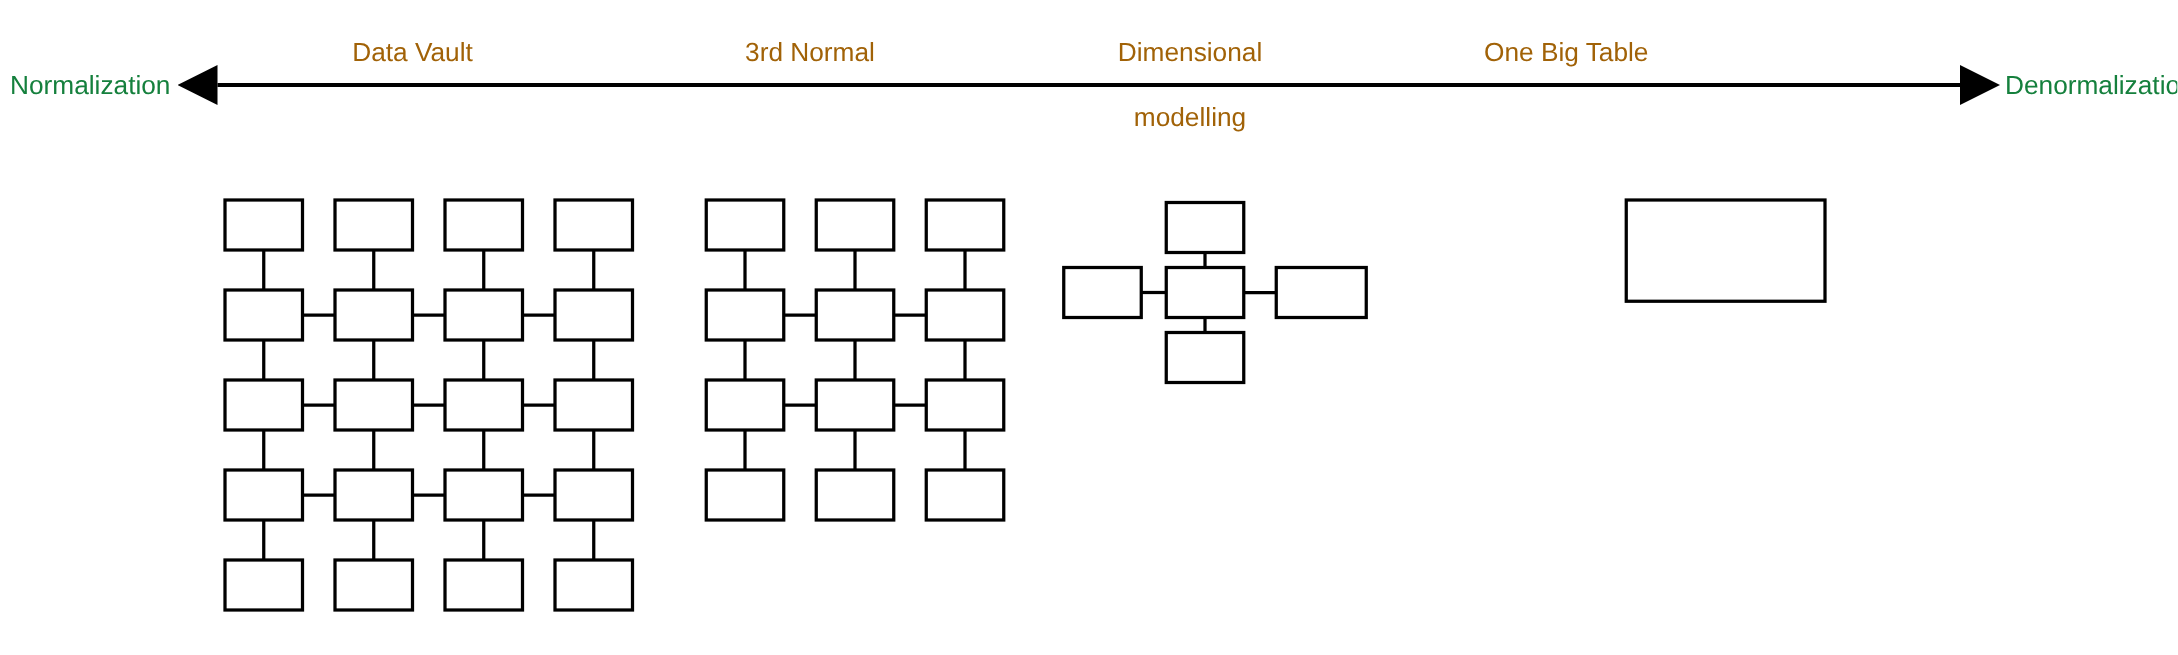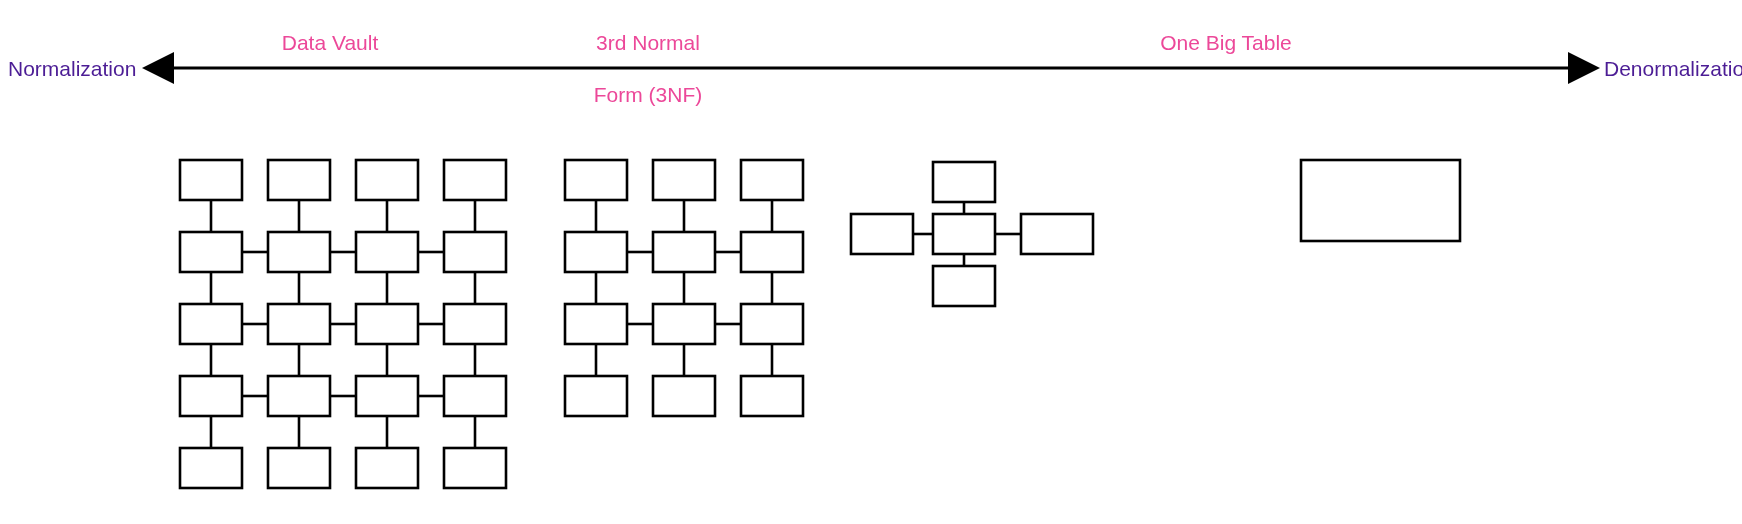--- a/index.html
+++ b/index.html
@@ -15,29 +15,29 @@
     position: relative;
     width: 1742px;
     height: 524px;
     background: #ffffff;
     overflow: hidden;
   }
   .axis-end-label {
     position: absolute;
     font-size: 21px;
     line-height: 25px;
-    color: #4c1d95;
+    color: #15803d;
     white-space: nowrap;
   }
   .stage-label {
     position: absolute;
     font-size: 21px;
     line-height: 26px;
     text-align: center;
-    color: #ec4899;
+    color: #a16207;
     white-space: pre-line;
   }
   .spectrum-svg {
     position: absolute;
     left: 0;
     top: 0;
     pointer-events: none;
   }
   .diagram-svg {
     position: absolute;
@@ -75,25 +75,28 @@
     </defs>
     <line x1="174" y1="68" x2="1568" y2="68" stroke="#000000" stroke-width="3.2" marker-start="url(#arrow-left)" marker-end="url(#arrow-right)"></line>
   </svg>
 
   <div class="stage-label" style="left:230px; top:4px; width:200px;">
     <div>Data Vault</div>
   </div>
 
   <div class="stage-label" style="left:548px; top:4px; width:200px;">
     <div>3rd Normal</div>
-    <div>Form (3NF)</div>
   </div>
 
+  <div class="stage-label" style="left:852px; top:4px; width:200px;">
+    <div>Dimensional</div>
+    <div>modelling</div>
+  </div>
 
-  <div class="stage-label" style="left:1126px; top:4px; width:200px;">
+  <div class="stage-label" style="left:1153px; top:4px; width:200px;">
     <div>One Big Table</div>
   </div>
 
   <svg class="diagram-svg" id="schema-svg" width="1742" height="524">
       <line x1="211" y1="200" x2="211" y2="232" class="connector"></line>
       <line x1="299" y1="200" x2="299" y2="232" class="connector"></line>
       <line x1="387" y1="200" x2="387" y2="232" class="connector"></line>
       <line x1="475" y1="200" x2="475" y2="232" class="connector"></line>
       <line x1="211" y1="272" x2="211" y2="304" class="connector"></line>
       <line x1="242" y1="252" x2="268" y2="252" class="connector"></line>

